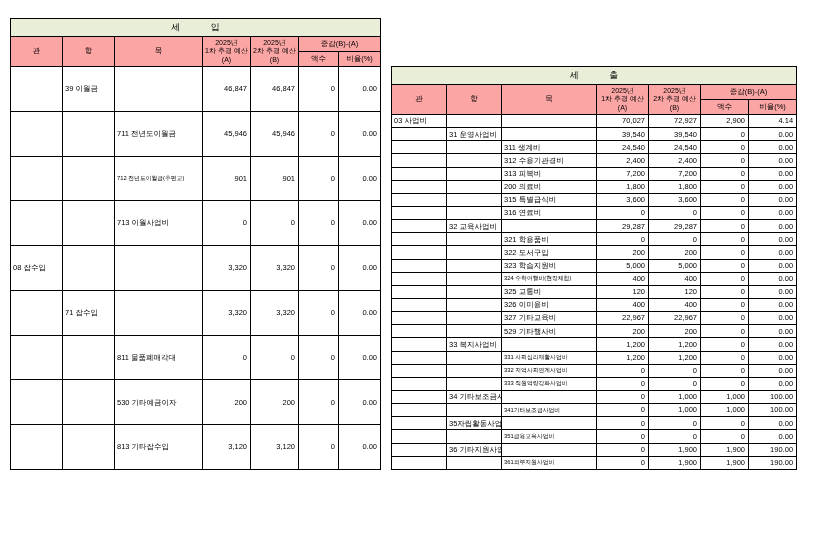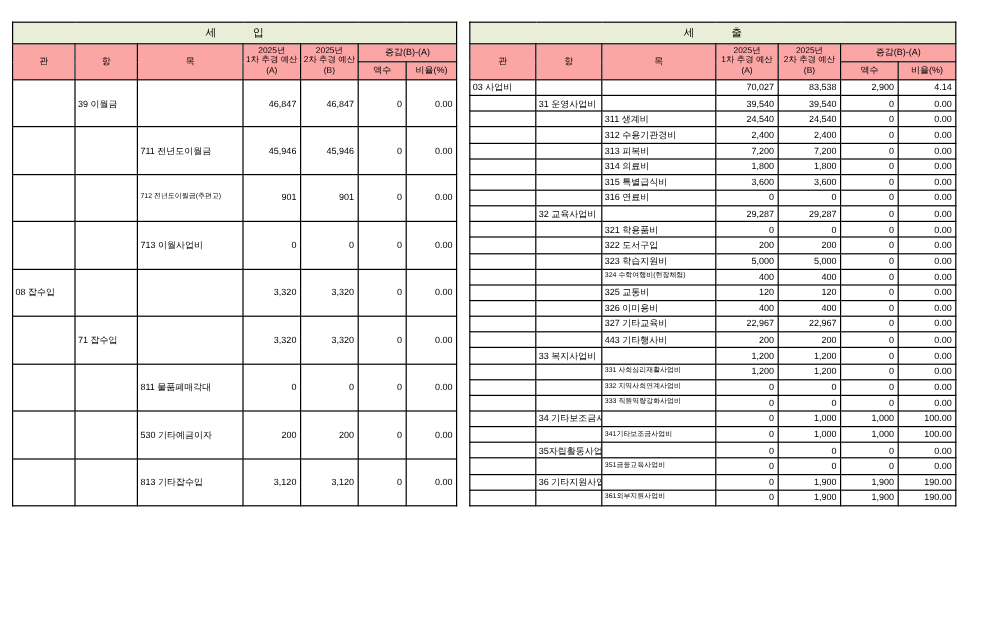--- a/index.html
+++ b/index.html
@@ -26,21 +26,21 @@
     flex-direction: row;
     gap: 10px;
     padding: 18px 10px 0 10px;
     box-sizing: border-box;
   }
   table {
     border-collapse: collapse;
     table-layout: fixed;
   }
   table.income { width: 370px; }
-  table.expense { width: 347px; }
+  table.expense { width: 347px; margin-top: 48px; }
   th, td {
     border: 1px solid #000000;
     padding: 1px 2px;
     font-weight: normal;
     font-size: 7.5px;
     line-height: 1.25;
     height: 13px;
     box-sizing: border-box;
     overflow: hidden;
     white-space: nowrap;
@@ -242,21 +242,21 @@
           <th class="hdr-cell">액수</th>
           <th class="hdr-cell">비율(%)</th>
         </tr>
       </thead>
       <tbody id="expense-body">
           <tr>
             <td class="c-left">03 사업비</td>
             <td class="c-left"></td>
             <td class="c-left"></td>
             <td class="c-right">70,027</td>
-            <td class="c-right">83,538</td>
+            <td class="c-right">72,927</td>
             <td class="c-right">2,900</td>
             <td class="c-right">4.14</td>
           </tr>
           <tr>
             <td class="c-left"></td>
             <td class="c-left">31 운영사업비</td>
             <td class="c-left"></td>
             <td class="c-right">39,540</td>
             <td class="c-right">39,540</td>
             <td class="c-right">0</td>
@@ -285,21 +285,21 @@
             <td class="c-left"></td>
             <td class="c-left">313 피복비</td>
             <td class="c-right">7,200</td>
             <td class="c-right">7,200</td>
             <td class="c-right">0</td>
             <td class="c-right">0.00</td>
           </tr>
           <tr>
             <td class="c-left"></td>
             <td class="c-left"></td>
-            <td class="c-left">314 의료비</td>
+            <td class="c-left">200 의료비</td>
             <td class="c-right">1,800</td>
             <td class="c-right">1,800</td>
             <td class="c-right">0</td>
             <td class="c-right">0.00</td>
           </tr>
           <tr>
             <td class="c-left"></td>
             <td class="c-left"></td>
             <td class="c-left">315 특별급식비</td>
             <td class="c-right">3,600</td>
@@ -384,21 +384,21 @@
             <td class="c-left"></td>
             <td class="c-left">327 기타교육비</td>
             <td class="c-right">22,967</td>
             <td class="c-right">22,967</td>
             <td class="c-right">0</td>
             <td class="c-right">0.00</td>
           </tr>
           <tr>
             <td class="c-left"></td>
             <td class="c-left"></td>
-            <td class="c-left">443 기타행사비</td>
+            <td class="c-left">529 기타행사비</td>
             <td class="c-right">200</td>
             <td class="c-right">200</td>
             <td class="c-right">0</td>
             <td class="c-right">0.00</td>
           </tr>
           <tr>
             <td class="c-left"></td>
             <td class="c-left">33 복지사업비</td>
             <td class="c-left"></td>
             <td class="c-right">1,200</td>

